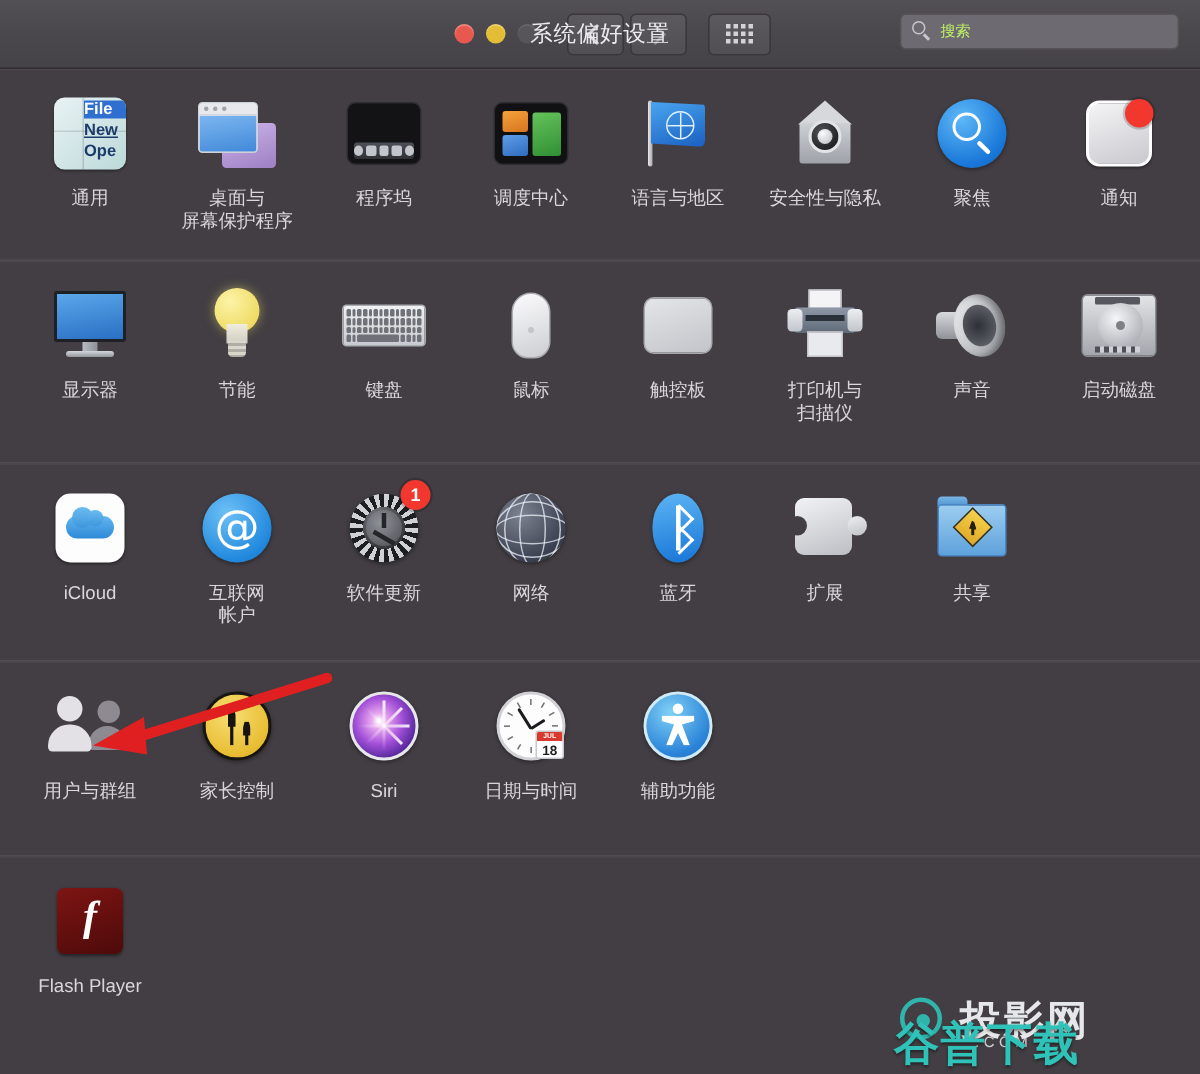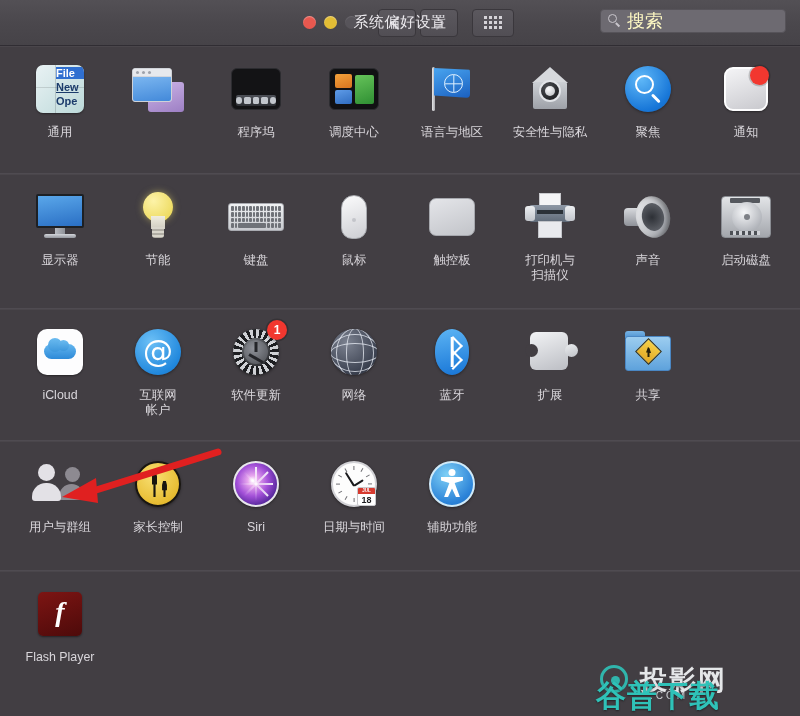--- a/index.html
+++ b/index.html
@@ -47,21 +47,21 @@
     position:absolute;left:0;right:0;text-align:center;
     color:#eceaee;font-size:15px;letter-spacing:.5px;pointer-events:none;
   }
 
   .searchwrap{position:absolute;right:14px;top:9px;width:186px;height:24px;}
   .searchfield{
     width:100%;height:100%;box-sizing:border-box;
     background:#6d6a71;border:1px solid #565359;border-radius:4px;
     display:flex;align-items:center;padding-left:26px;
   }
-  .search-placeholder{color:#fef9c3;font-size:18px;}
+  .search-placeholder{color:#bef264;font-size:10px;}
   .magnifier{position:absolute;left:8px;top:5px;width:13px;height:13px;}
   .magnifier .lens{
     position:absolute;left:0;top:0;width:9px;height:9px;border-radius:50%;
     border:1.6px solid #c9c6cc;box-sizing:border-box;
   }
   .magnifier .handle{
     position:absolute;left:8px;top:8px;width:5px;height:1.6px;background:#c9c6cc;
     transform:rotate(45deg);transform-origin:left center;
   }
 
@@ -453,20 +453,22 @@
               <div class="front">
                   <div class="bar">
                     <i style="left:3px"></i>
                     <i style="left:9px"></i>
                     <i style="left:15px"></i>
                   </div>
                   <div class="body"></div>
                 </div>
             </div>
           </div>
+          <div class="caption" style="white-space:pre-line">桌面与
+屏幕保护程序</div>
         </div>
 
         <div class="cell">
           <div class="iconbox">
             <div class="ic-dock">
                 <div class="shelf">
                   <i></i>
                   <i></i>
                   <i></i>
                   <i></i>

